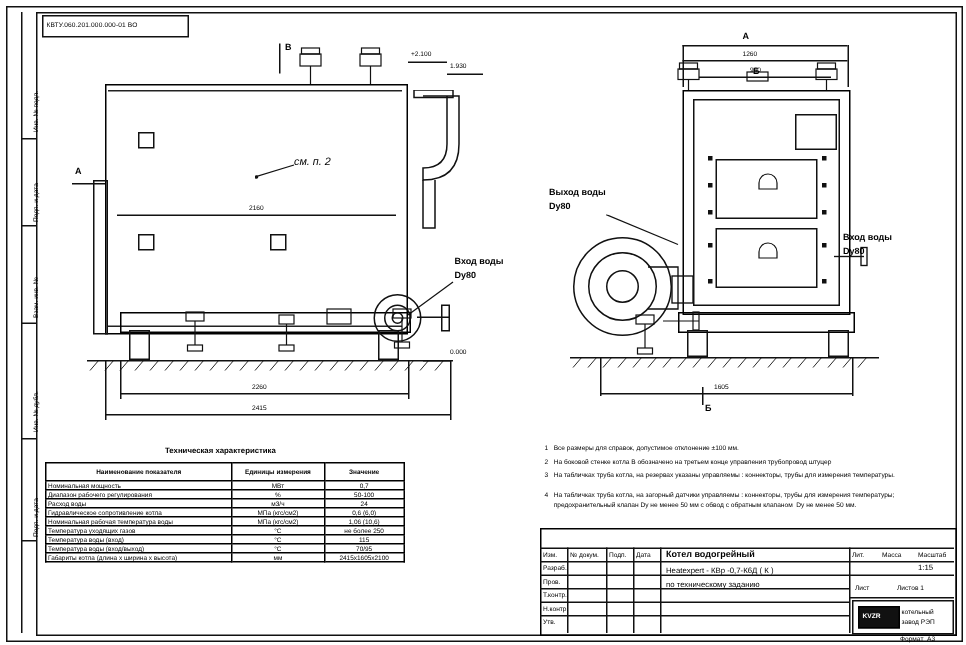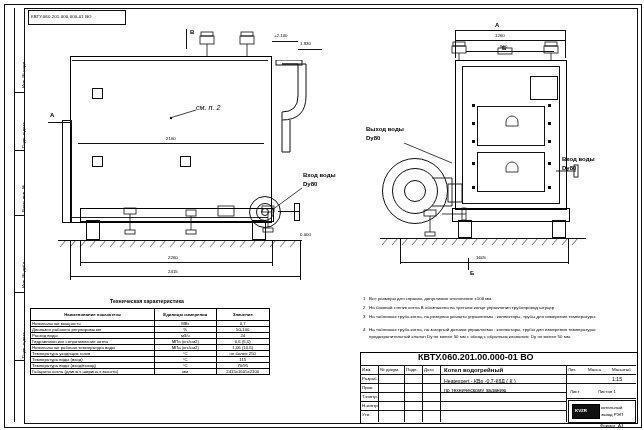--- a/index.html
+++ b/index.html
@@ -358,21 +358,20 @@
   </table>
 
   <div class="txt tiny" style="left:363px;top:296px;">1   Все размеры для справок, допустимое отклонение ±100 мм.</div>
   <div class="txt tiny" style="left:363px;top:305px;">2   На боковой стенке котла В обозначено на третьем конце управления трубопровод штуцер</div>
   <div class="txt tiny" style="left:363px;top:314px;">3   На табличках труба котла, на резервах указаны управляемы : коннекторы, трубы для измерения температуры.</div>
   <div class="txt tiny" style="left:363px;top:327px;">4   На табличках труба котла, на загорный датчики управляемы : коннекторы, трубы для измерения температуры;</div>
   <div class="txt tiny" style="left:363px;top:334px;">     предохранительный клапан Dу не менее 50 мм с обвод с обратным клапаном  Dу не менее 50 мм.</div>
 
   <div class="boxth" style="left:360px;top:352px;width:276px;height:70px;"></div>
 
-  <div class="txt lg" style="left:418px;top:352px;">КВТУ.060.201.00.000-01 ВО</div>
   <div class="ln h" style="left:360px;top:365px;width:276px;"></div>
 
   <div class="ln v" style="left:378px;top:365px;height:57px;"></div>
   <div class="ln v" style="left:404px;top:365px;height:57px;"></div>
   <div class="ln v" style="left:422px;top:365px;height:57px;"></div>
   <div class="ln v" style="left:440px;top:365px;height:57px;"></div>
   <div class="ln v" style="left:566px;top:365px;height:57px;"></div>
 
   <div class="ln h" style="left:360px;top:374px;width:276px;"></div>
   <div class="ln h" style="left:360px;top:383px;width:206px;"></div>

